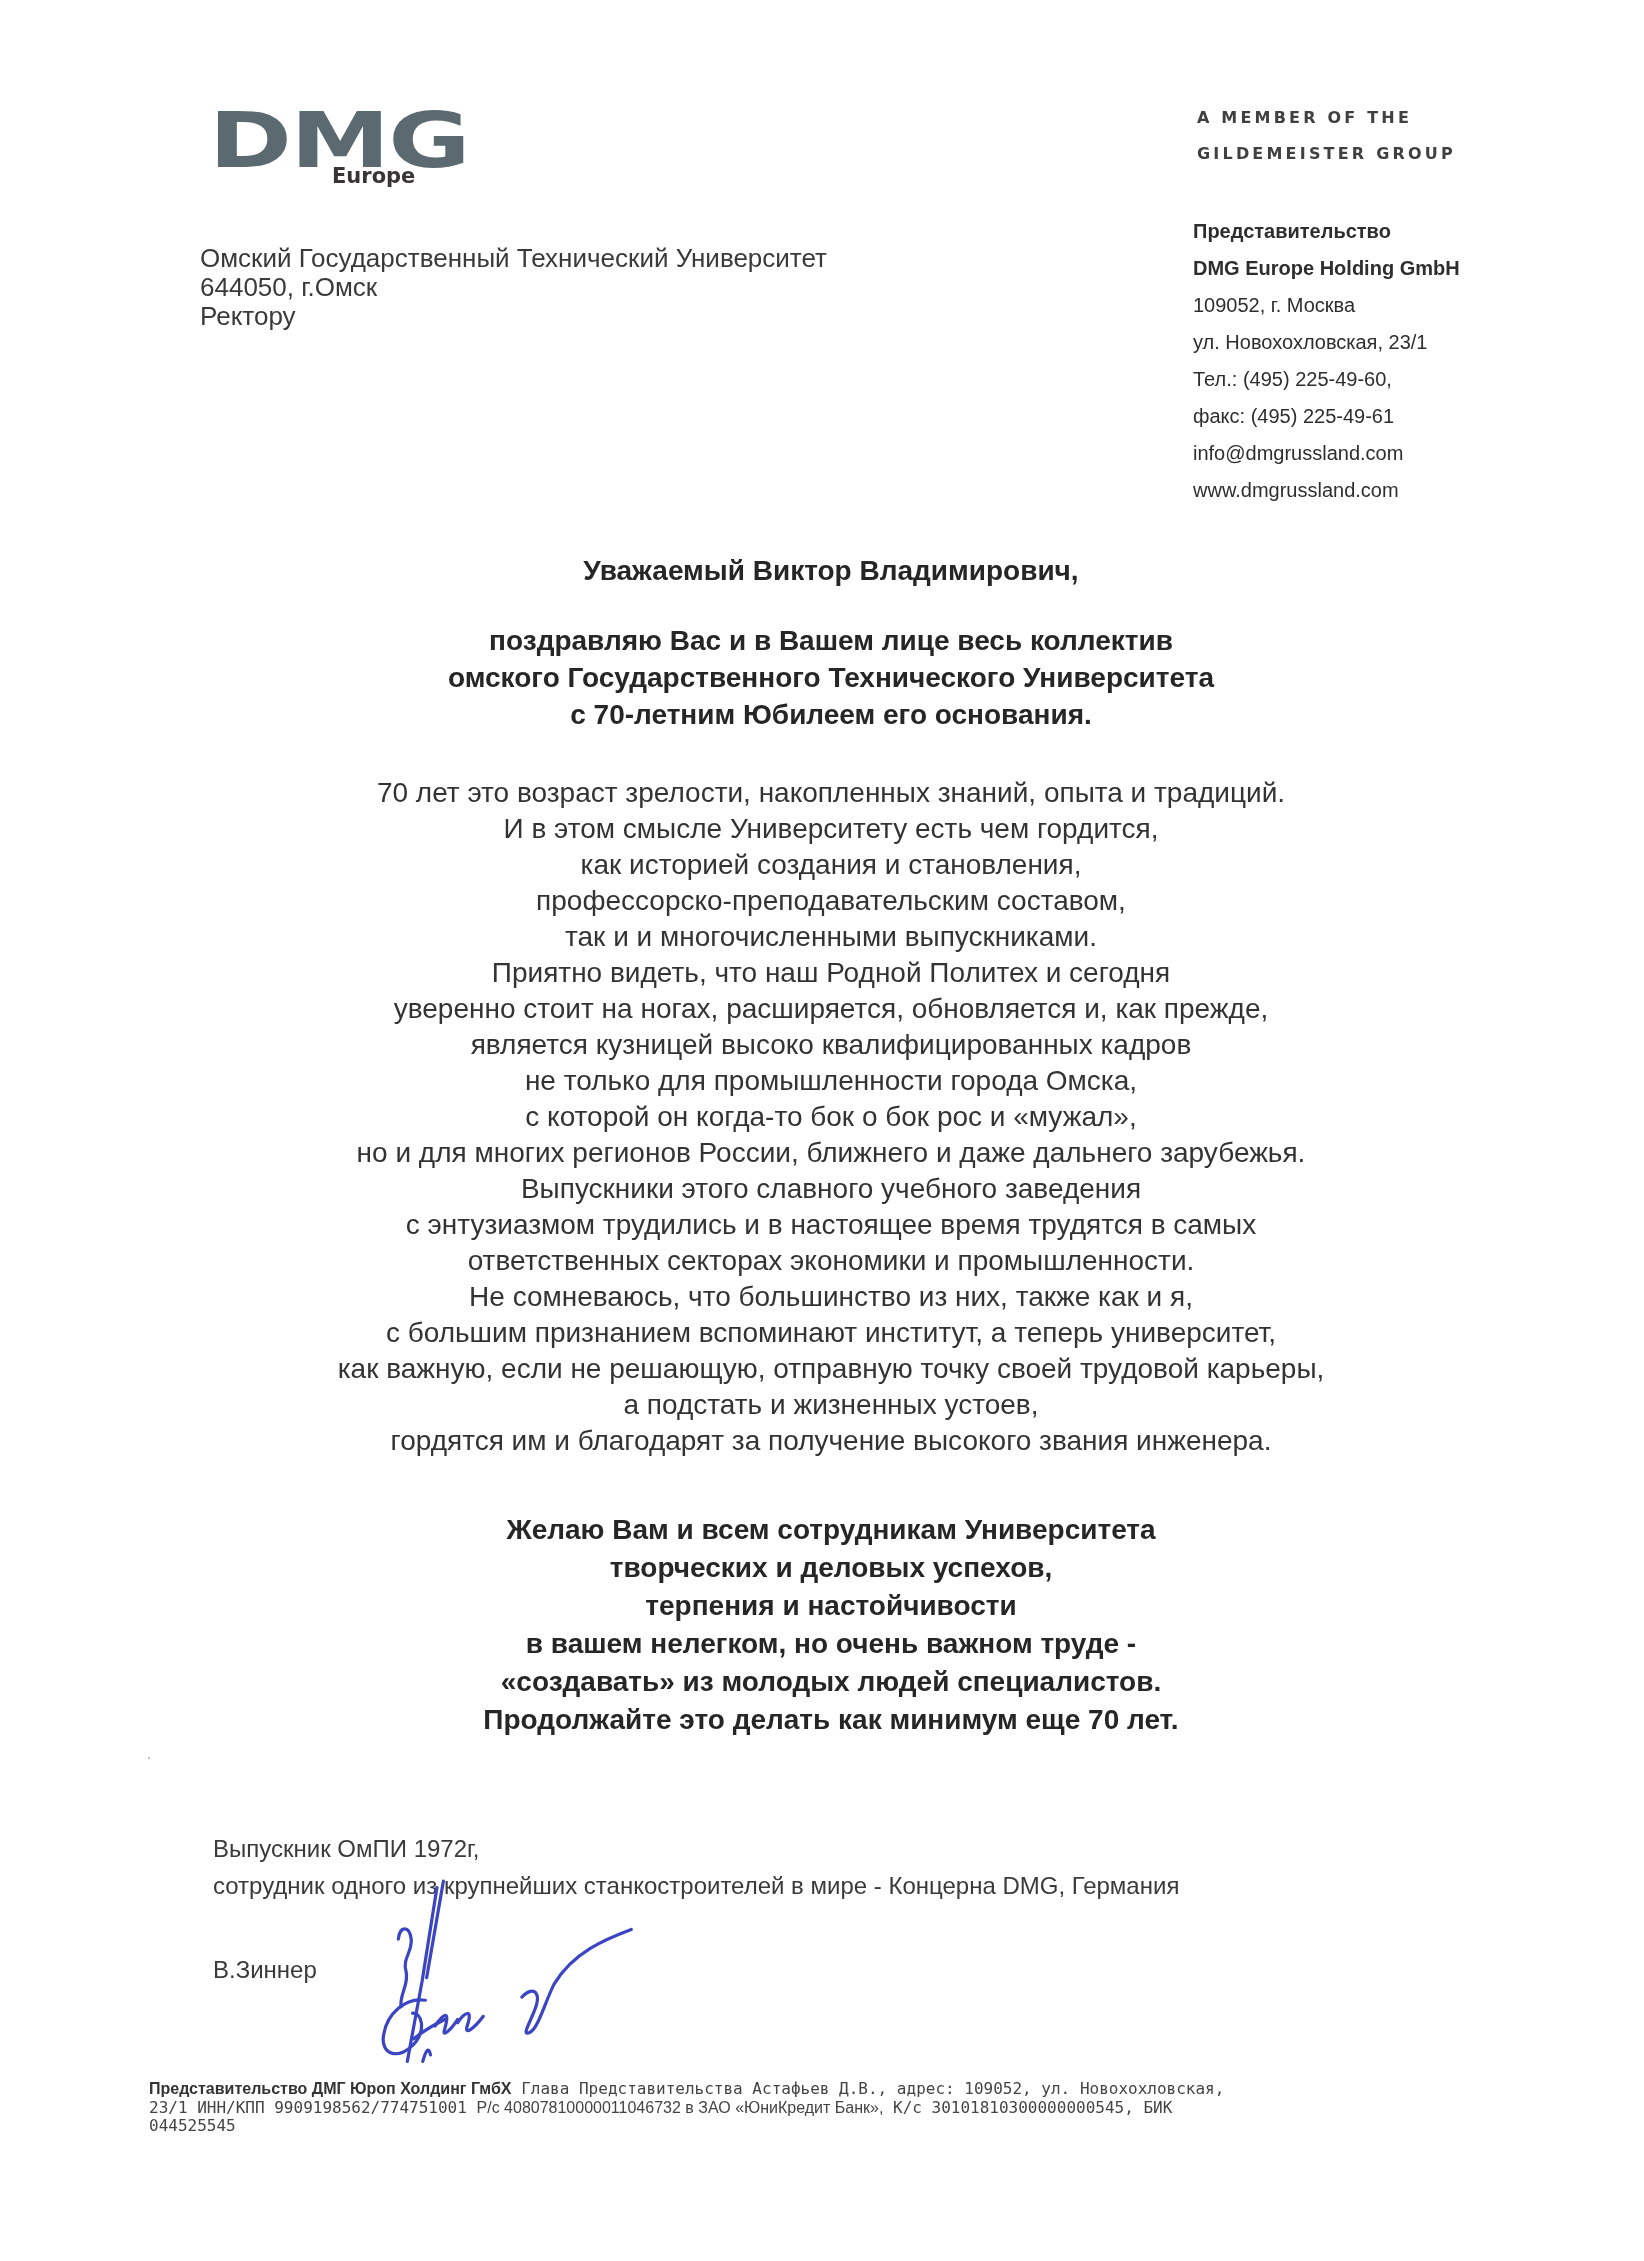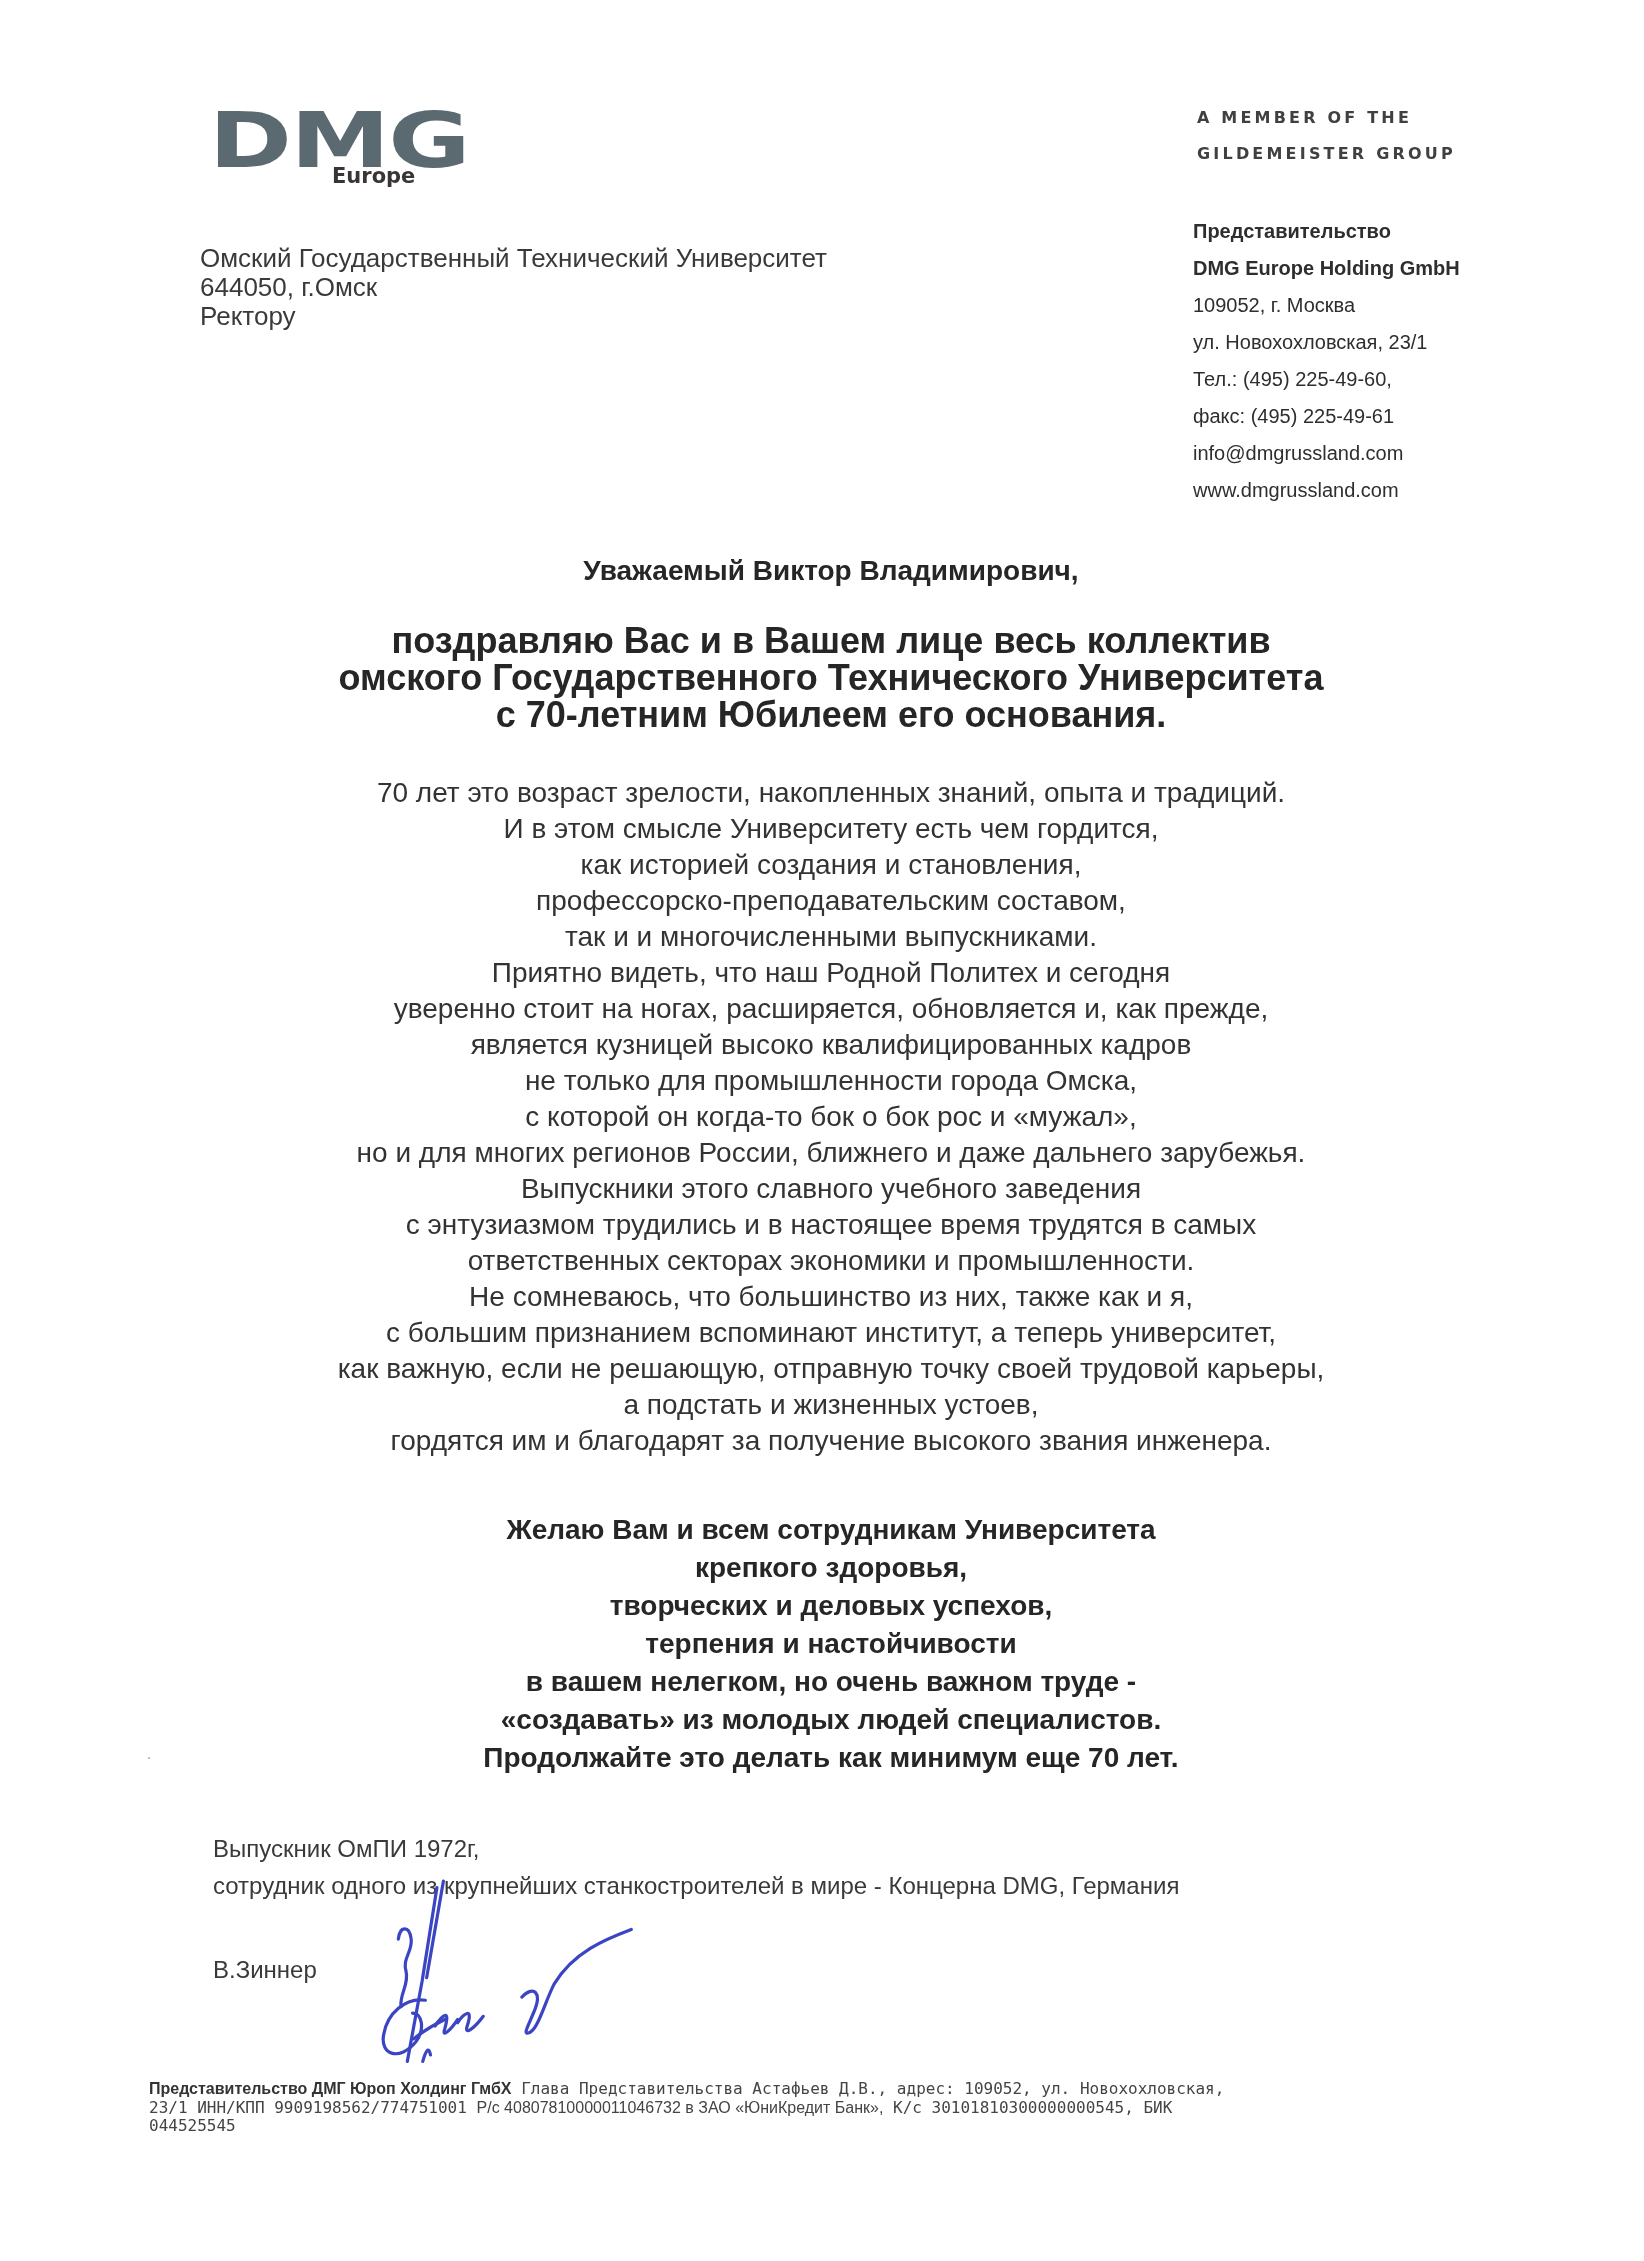--- a/index.html
+++ b/index.html
@@ -24,21 +24,21 @@
   .sender .b { font-weight: bold; }
   .sender div { white-space: nowrap; }
 
   
   .recipient { position: absolute; left: 200px; top: 244px; font-size: 26px; line-height: 29px; color: #3a3a3a; }
   .recipient div { white-space: nowrap; }
 
   
   .center-block { position: absolute; left: 193px; width: 1276px; text-align: center; }
   .salutation { top: 555px; font-weight: bold; font-size: 28px; color: #262626; }
-  .congrats { top: 622px; font-weight: bold; font-size: 36px; line-height: 37px; color: #262626; }
+  .congrats { top: 622px; font-weight: bold; font-size: 28px; line-height: 37px; color: #262626; }
   .body-text { top: 775px; font-size: 28px; line-height: 36px; color: #333; }
   .wishes { top: 1511px; font-weight: bold; font-size: 28px; line-height: 38px; color: #262626; }
   .center-block div { white-space: nowrap; }
 
   
   .closing { position: absolute; left: 213px; top: 1830px; font-size: 24px; line-height: 37px; color: #3a3a3a; }
   .closing div { white-space: nowrap; }
   .signer { position: absolute; left: 213px; top: 1956px; font-size: 24px; color: #3a3a3a; }
   .signature { position: absolute; left: 361px; top: 1868px; width: 399px; height: 213px; }
 
@@ -107,21 +107,20 @@
   <div>ответственных секторах экономики и промышленности.</div>
   <div>Не сомневаюсь, что большинство из них, также как и я,</div>
   <div>с большим признанием вспоминают институт, а теперь университет,</div>
   <div>как важную, если не решающую, отправную точку своей трудовой карьеры,</div>
   <div>а подстать и жизненных устоев,</div>
   <div>гордятся им и благодарят за получение высокого звания инженера.</div>
 </div>
 
 <div class="center-block wishes">
   <div>Желаю Вам и всем сотрудникам Университета</div>
-  <div>крепкого здоровья,</div>
   <div>творческих и деловых успехов,</div>
   <div>терпения и настойчивости</div>
   <div>в вашем нелегком, но очень важном труде -</div>
   <div>«создавать» из молодых людей специалистов.</div>
   <div>Продолжайте это делать как минимум еще 70 лет.</div>
 </div>
 
 <div class="closing">
   <div>Выпускник ОмПИ 1972г,</div>
   <div>сотрудник одного из крупнейших станкостроителей в мире - Концерна DMG, Германия</div>

